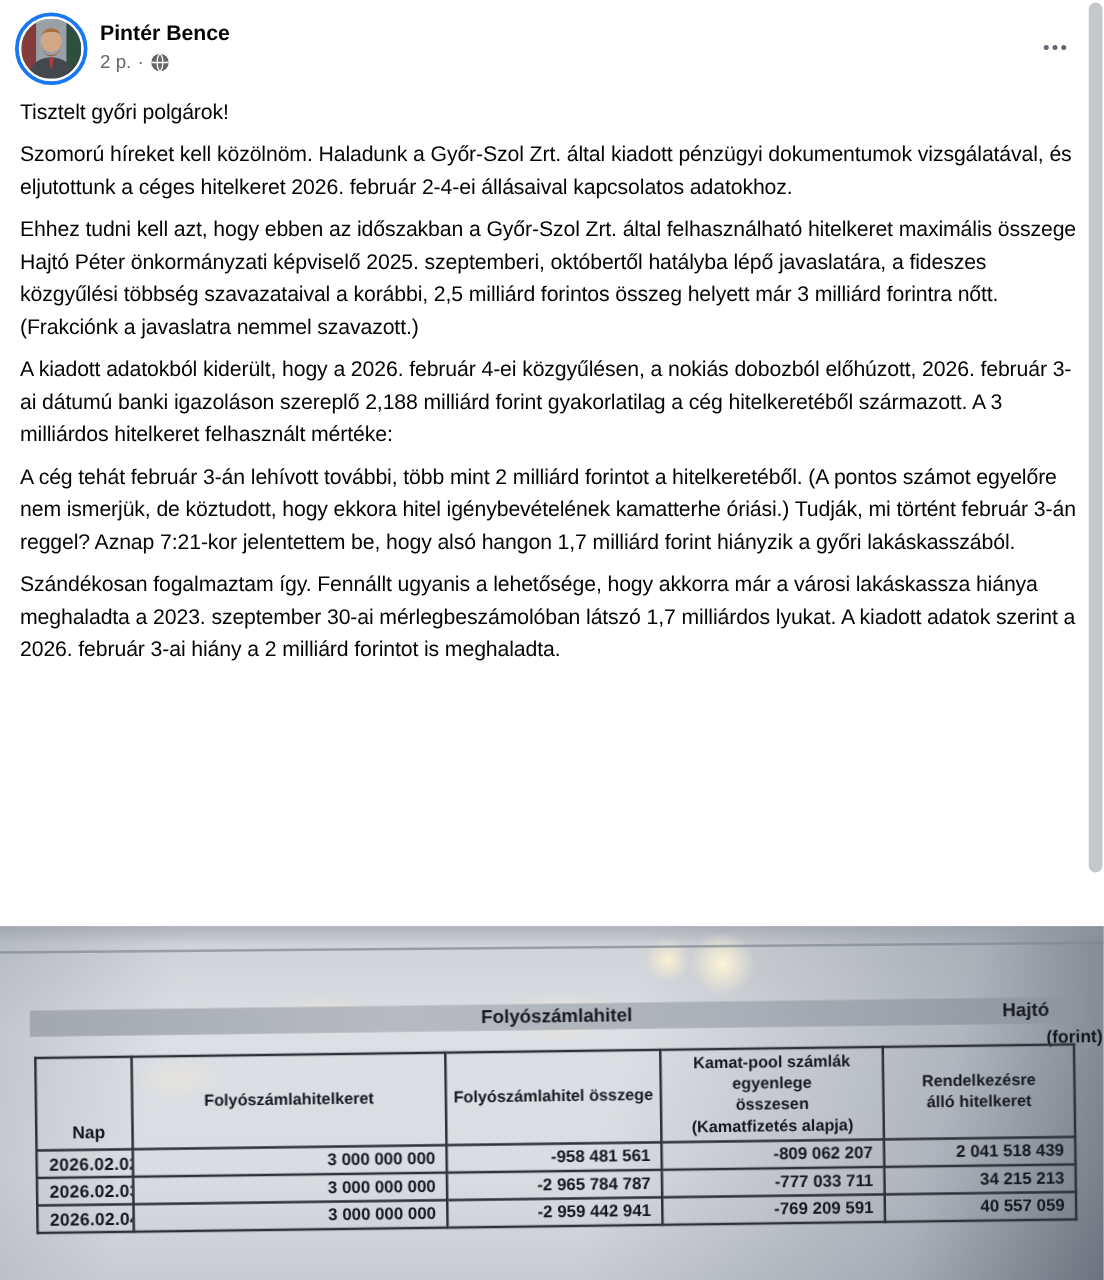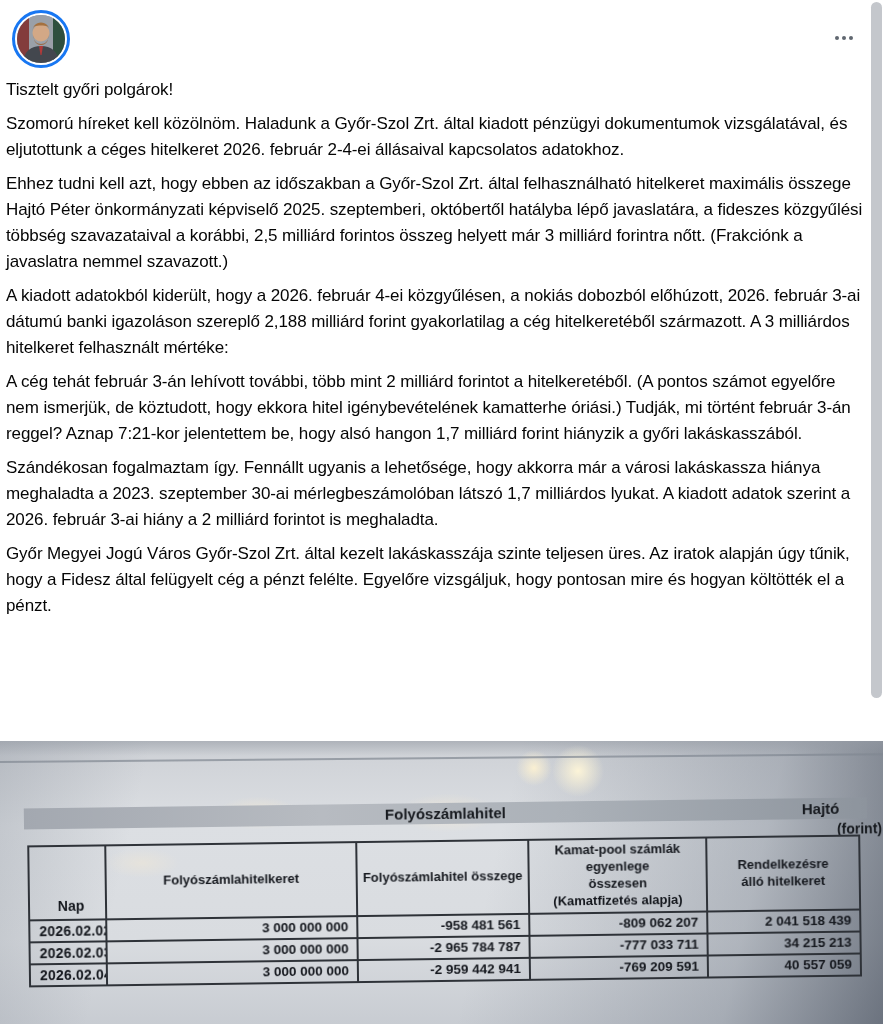--- a/index.html
+++ b/index.html
@@ -20,21 +20,21 @@
   .header-text{padding-top:7px;}
   .author-name{font-size:17px;font-weight:700;line-height:20px;color:#050505;cursor:pointer;}
   .meta-row{display:flex;align-items:center;gap:4px;margin-top:4px;color:#65676B;font-size:15px;line-height:18px;}
   .meta-row .dot-sep{margin:0 1px;}
   .globe{width:16px;height:16px;display:inline-block;}
   .menu-dots{position:absolute;top:30px;right:24px;display:flex;gap:3px;padding:6px;cursor:pointer;}
   .menu-dots i{width:4px;height:4px;border-radius:50%;background:#606770;display:block;}
   
   .scrollbar-thumb{position:absolute;top:2px;right:1px;width:11px;height:696px;border-radius:7px;background:#c4c7cc;z-index:50;}
   
-  .post-body{padding:9px 20px 0 6px;font-size:17px;line-height:26px;letter-spacing:-0.1px;}
+  .post-body{padding:9px 20px 0 16px;font-size:17px;line-height:26px;letter-spacing:-0.1px;}
   .post-body p{margin:0 0 8px 0;white-space:pre-line;}
   
   .photo-attachment{
     position:absolute;left:0;top:741px;width:883px;height:283px;overflow:hidden;cursor:pointer;z-index:10;
     background-color:#d5d8dc;
     background-image:
       radial-gradient(circle 26px at 578px 30px, rgba(255,246,216,0.95), rgba(255,246,216,0) 100%),
       radial-gradient(circle 18px at 534px 27px, rgba(255,243,210,0.9), rgba(255,243,210,0) 100%),
       radial-gradient(ellipse 70px 26px at 448px 72px, rgba(255,238,205,0.42), rgba(255,238,205,0) 75%),
       radial-gradient(ellipse 55px 22px at 258px 72px, rgba(255,238,205,0.45), rgba(255,238,205,0) 75%),
@@ -76,35 +76,47 @@
         <rect x="36" width="12" height="48" fill="#2f4f3e"></rect>
         <rect x="12" width="24" height="48" fill="#9aa0a8"></rect>
         <path d="M6 48c1-12 8-17 18-17s17 5 18 17z" fill="#43474e"></path>
         <path d="M22 31h4l-1.5 9h-1z" fill="#b03a3a"></path>
         <circle cx="24" cy="18" r="8.5" fill="#d3a886"></circle>
         <path d="M16.5 20c0 6 3 9 7.5 9s7.5-3 7.5-9l-1 6c-1.5 2.5-3.5 4-6.5 4s-5-1.5-6.5-4z" fill="#9a6a42"></path>
         <path d="M15.5 17c0-6 3.5-9.5 8.5-9.5s8.5 3.5 8.5 9.5c0-3-1-5-2-5.5-1.5-.7-4-1-6.5-1s-5 .3-6.5 1c-1 .5-2 2.5-2 5.5z" fill="#a4713f"></path>
       </svg>
     </span>
   </div>
+  <div class="header-text">
+    <div class="author-name">Pintér Bence</div>
+    <div class="meta-row">
+      <span>2 p.</span>
+      <span class="dot-sep">·</span>
+      <span class="globe">
+        <svg viewBox="0 0 16 16" width="16" height="16">
+          <circle cx="8" cy="8" r="7" fill="#65676B"></circle>
+          <path d="M1 8h14M8 1c3 2.5 3 11.5 0 14M8 1c-3 2.5-3 11.5 0 14" stroke="#ffffff" stroke-width="1.1" fill="none"></path>
+        </svg>
+      </span>
+    </div>
+  </div>
   <div class="menu-dots">
     <i></i>
       <i></i>
       <i></i>
   </div>
 </div>
 
 <div class="post-body">
   <p>Tisztelt győri polgárok!</p>
   <p>Szomorú híreket kell közölnöm. Haladunk a Győr-Szol Zrt. által kiadott pénzügyi dokumentumok vizsgálatával, és eljutottunk a céges hitelkeret 2026. február 2-4-ei állásaival kapcsolatos adatokhoz.</p>
   <p>Ehhez tudni kell azt, hogy ebben az időszakban a Győr-Szol Zrt. által felhasználható hitelkeret maximális összege Hajtó Péter önkormányzati képviselő 2025. szeptemberi, októbertől hatályba lépő javaslatára, a fideszes közgyűlési többség szavazataival a korábbi, 2,5 milliárd forintos összeg helyett már 3 milliárd forintra nőtt. (Frakciónk a javaslatra nemmel szavazott.)</p>
   <p>A kiadott adatokból kiderült, hogy a 2026. február 4-ei közgyűlésen, a nokiás dobozból előhúzott, 2026. február 3-ai dátumú banki igazoláson szereplő 2,188 milliárd forint gyakorlatilag a cég hitelkeretéből származott. A 3 milliárdos hitelkeret felhasznált mértéke:</p>
   <p>A cég tehát február 3-án lehívott további, több mint 2 milliárd forintot a hitelkeretéből. (A pontos számot egyelőre nem ismerjük, de köztudott, hogy ekkora hitel igénybevételének kamatterhe óriási.) Tudják, mi történt február 3-án reggel? Aznap 7:21-kor jelentettem be, hogy alsó hangon 1,7 milliárd forint hiányzik a győri lakáskasszából.</p>
   <p>Szándékosan fogalmaztam így. Fennállt ugyanis a lehetősége, hogy akkorra már a városi lakáskassza hiánya meghaladta a 2023. szeptember 30-ai mérlegbeszámolóban látszó 1,7 milliárdos lyukat. A kiadott adatok szerint a 2026. február 3-ai hiány a 2 milliárd forintot is meghaladta.</p>
-  <p>Győr Megyei Jogú Város Győr-Szol Zrt. által kezelt lakáskasszája szinte teljesen üres. Az iratok alapján úgy tűnik, hogy a Fidesz által felügyelt cég a pénzt felélte. Egyelőre vizsgáljuk, hogy pontosan mire és hogyan költötték el a pénzt.</p>
 </div>
 
 <div class="photo-attachment">
   <div class="screen-line"></div>
   <div class="doc">
     <div class="doc-titlebar">
       <span>Folyószámlahitel</span>
       <span class="title-fragment">Hajtó</span>
     </div>
     <div class="forint-label">(forint)</div>

